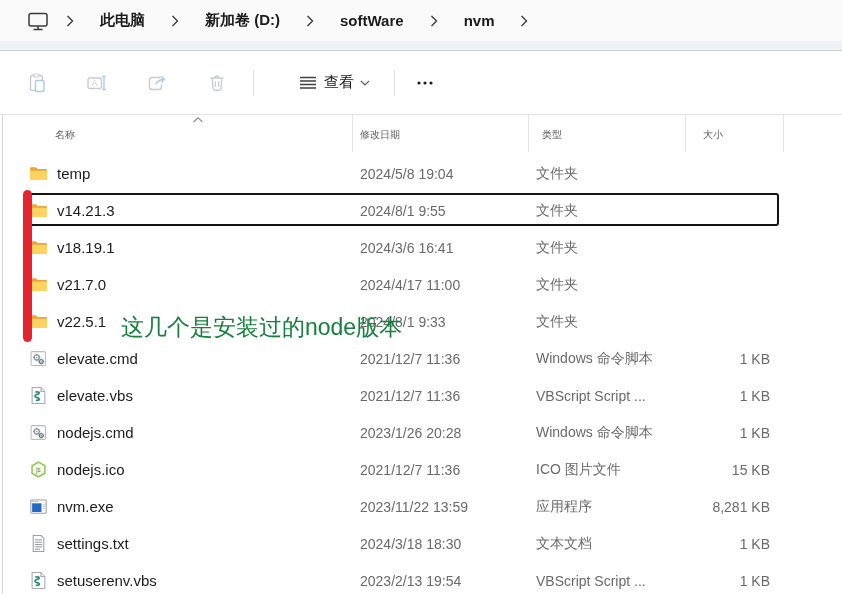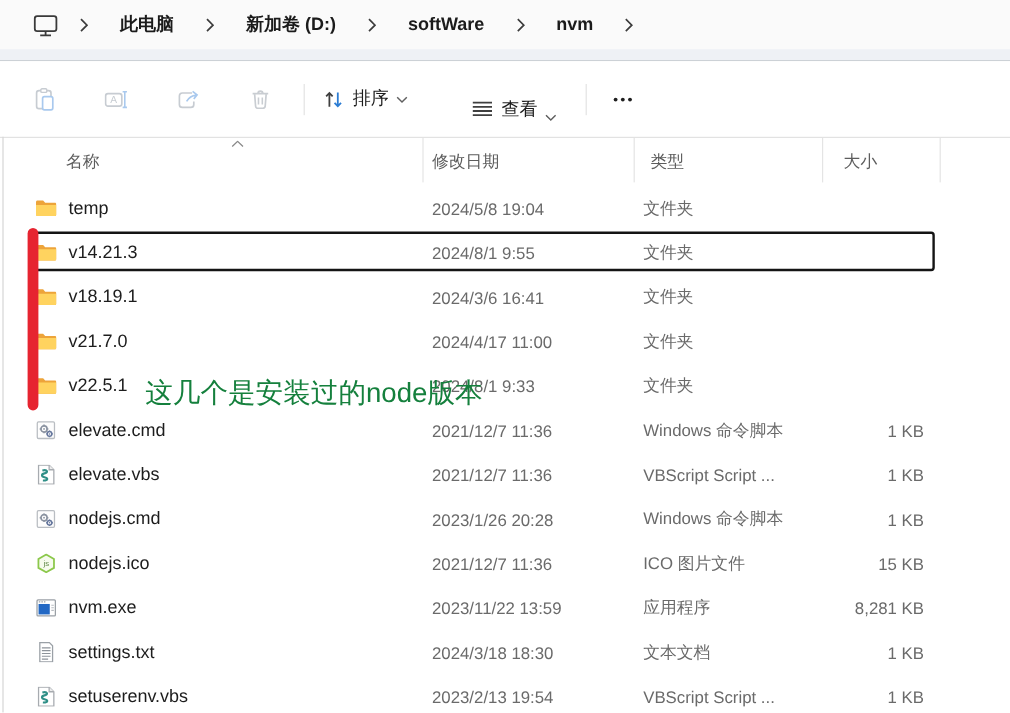--- a/index.html
+++ b/index.html
@@ -18,28 +18,28 @@
 
   
   .toolbar{position:absolute;top:51px;left:0;right:0;height:63px;background:#fff;
            display:flex;align-items:center;padding-left:17px;box-sizing:border-box;}
   .tb-btn{height:36px;border-radius:4px;display:flex;align-items:center;justify-content:center;}
   .tb-icon-btn{width:40px;}
   .tb-btn + .tb-icon-btn{margin-left:20px;}
   .tb-sep{width:1px;height:26px;background:#e3e3e3;margin-left:16px;}
   .tb-label-btn{padding:0 8px;gap:6px;font-size:15px;color:#1b1b1b;}
   .sort-btn{margin-left:6px;}
-  .view-btn{margin-left:36px;align-items:flex-end;}
+  .view-btn{margin-left:36px;}
   .more-btn{width:40px;margin-left:10px;}
 
   
   .list-top-line{position:absolute;top:114px;left:0;right:0;height:1px;background:#e2e2e2;}
   .pane-edge{position:absolute;top:114px;bottom:0;left:2px;width:1px;background:#d6d6d6;}
   .list-header{position:absolute;top:115px;left:3px;right:0;height:40px;display:flex;
-               align-items:center;font-size:14px;color:#5d5d5d;}
+               align-items:center;font-size:10px;color:#5d5d5d;}
   .hcell{box-sizing:border-box;}
   .hc-name{width:349px;padding-left:52px;}
   .hc-date{width:176px;padding-left:8px;}
   .hc-type{width:157px;padding-left:14px;}
   .hc-size{width:95px;padding-left:18px;}
   .hsep{position:absolute;top:0;width:1px;height:37px;background:#e4e4e4;}
   .hsep1{left:349px;} .hsep2{left:525px;} .hsep3{left:682px;} .hsep4{left:780px;}
   .sort-caret{position:absolute;left:189px;top:2px;}
 
   
@@ -142,34 +142,20 @@
         <svg width="20" height="20" viewBox="0 0 20 20">
           <path d="M3.5 5 H16.5 M8 5 C8 3.6 8.8 3 10 3 C11.2 3 12 3.6 12 5" fill="none" stroke="#c9cdd2" stroke-width="1.4"></path>
           <path d="M5.2 5.4 L6 15.5 C6.1 16.6 6.9 17.2 8 17.2 H12 C13.1 17.2 13.9 16.6 14 15.5 L14.8 5.4" fill="none" stroke="#c9cdd2" stroke-width="1.4"></path>
           <path d="M8.4 8.2 V14 M11.6 8.2 V14" stroke="#c9cdd2" stroke-width="1.3"></path>
         </svg>
       </span>
     </div>
 
     <div class="tb-sep"></div>
 
-    <div class="tb-btn tb-label-btn sort-btn">
-      <span>
-        <svg width="20" height="20" viewBox="0 0 20 20">
-          <path d="M6.5 16 V4.8 M3.8 7.3 L6.5 4.5 L9.2 7.3" fill="none" stroke="#3f3f3f" stroke-width="1.5"></path>
-          <path d="M13.5 4 V15.2 M10.8 12.7 L13.5 15.5 L16.2 12.7" fill="none" stroke="#2b7cd3" stroke-width="1.5"></path>
-        </svg>
-      </span>
-      <span>排序</span>
-      <span>
-        <svg width="10" height="6" viewBox="0 0 10 6">
-            <path d="M1 1 L5 5 L9 1" fill="none" stroke="#5f5f5f" stroke-width="1.2"></path>
-          </svg>
-      </span>
-    </div>
 
     <div class="tb-btn tb-label-btn view-btn">
       <span>
         <svg width="20" height="20" viewBox="0 0 20 20">
           <path d="M2 4.5 H18 M2 8 H18 M2 11.5 H18 M2 15 H18" stroke="#3f3f3f" stroke-width="1.5"></path>
         </svg>
       </span>
       <span>查看</span>
       <span>
         <svg width="10" height="6" viewBox="0 0 10 6">

